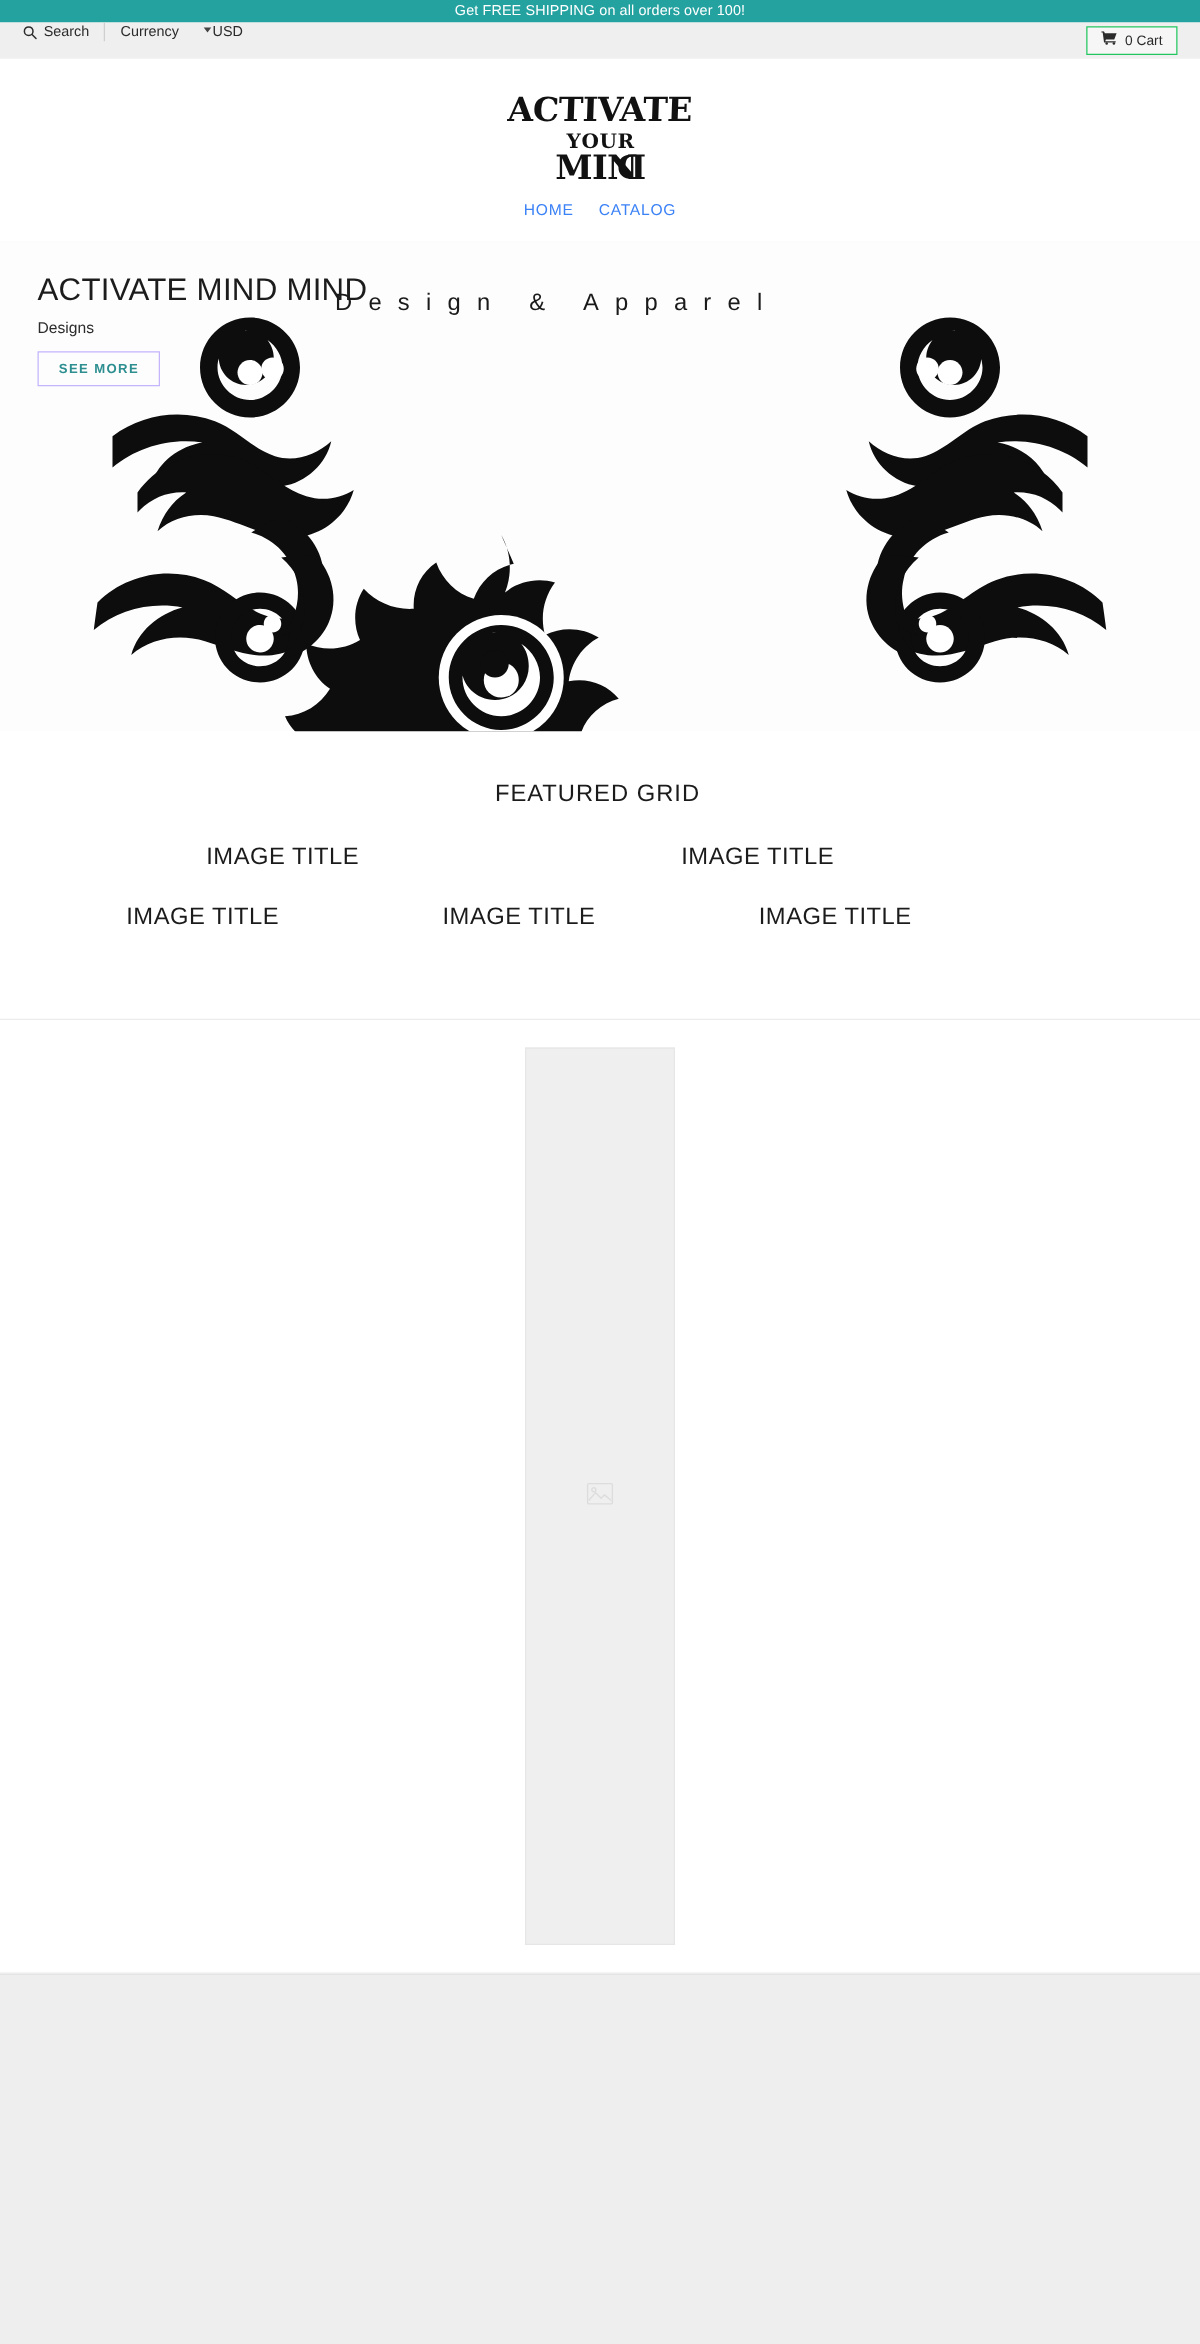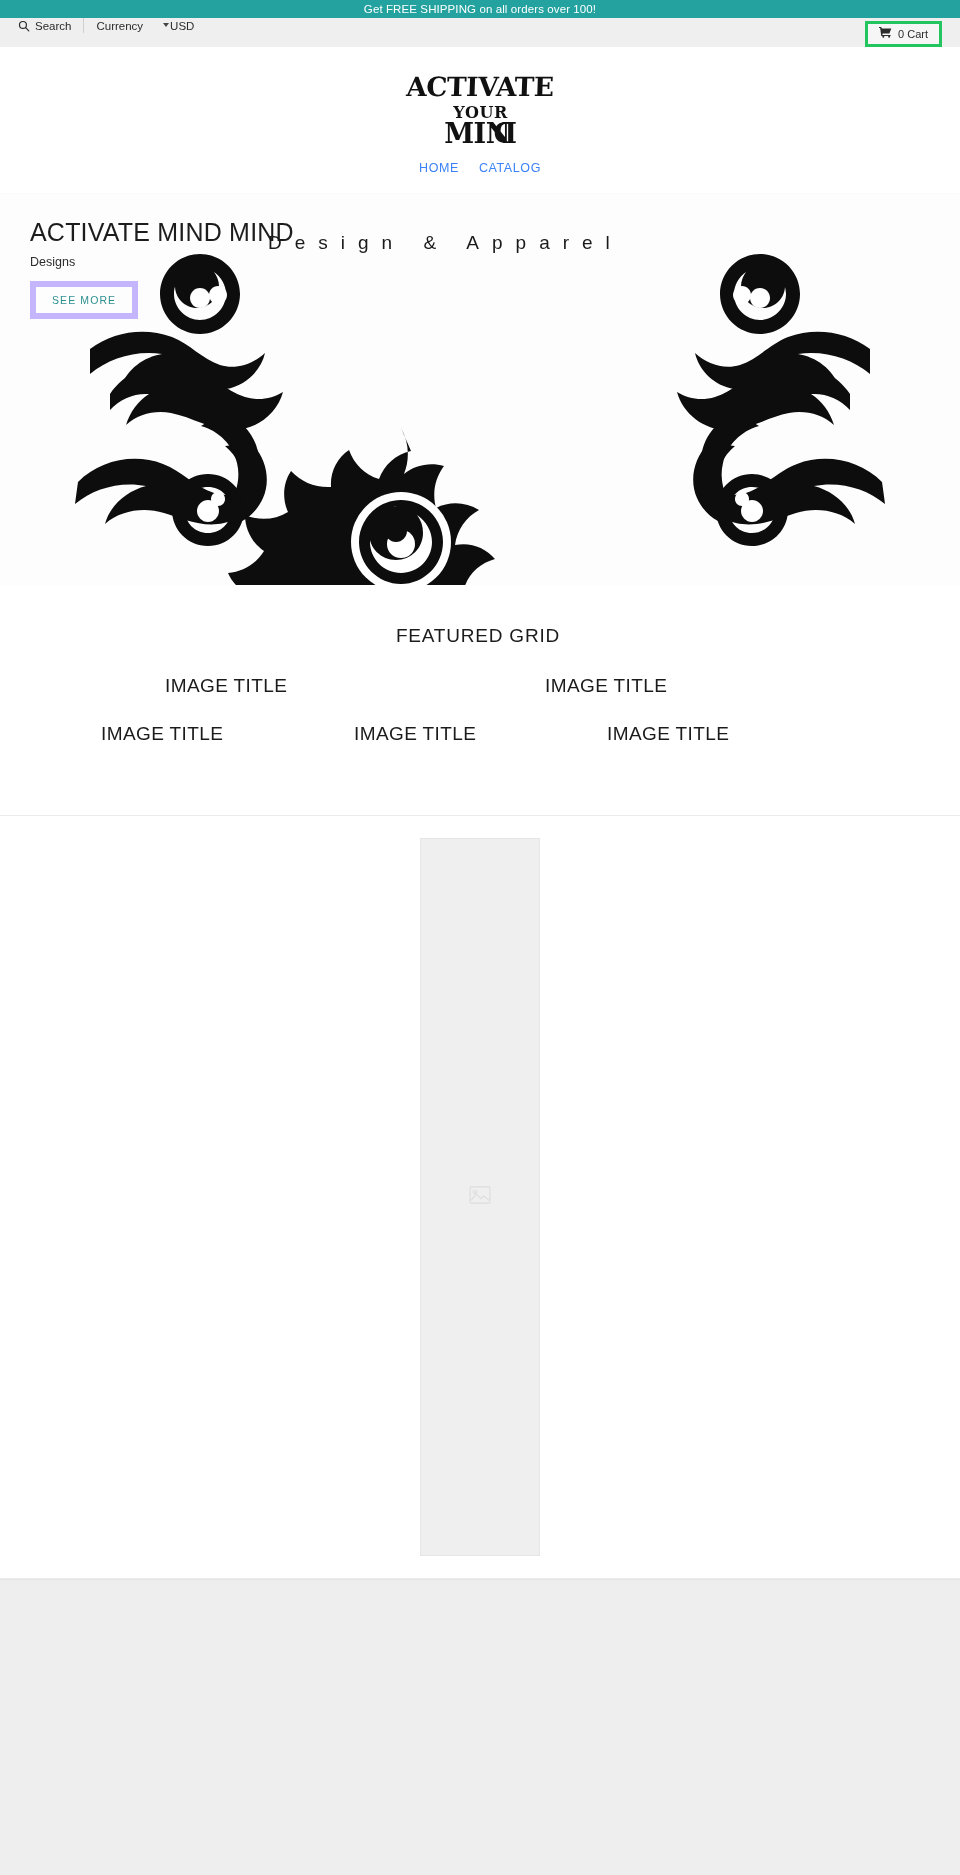--- a/index.html
+++ b/index.html
@@ -59,21 +59,21 @@
     border-right: 3px solid transparent;
     border-top: 4px solid #444;
     display:inline-block;
     position: relative;
     top: -3px;
     margin-right: 1px;
   }
   .cart-btn {
     position: absolute; right: 18px; top: 3px;
     display: flex; align-items: center; gap: 6px;
-    border: 3px solid #22c55e;
+    border: 1px solid #22c55e;
     background: #f6f6f6;
     font-size: 11px;
     color: #2b2b2b;
     padding: 3px 11px;
     cursor: pointer;
     font-family: inherit;
     line-height: 1.3;
   }
 
   
@@ -123,26 +123,26 @@
     line-height: 1.1;
   }
   .hero-sub {
     font-size: 12.5px;
     color: #2c2c2c;
     margin: 8px 0 0 0;
   }
   .hero-btn {
     display: inline-block;
     margin-top: 12px;
-    border: 6px solid #c4b5fd;
+    border: 1px solid #c4b5fd;
     color: #2e8f90;
     background: transparent;
     font-size: 10.5px;
     letter-spacing: 1.1px;
-    font-weight: 400;
+    font-weight: 700;
     padding: 7px 16px;
     cursor: pointer;
     font-family: inherit;
   }
   .hero-wordmark {
     position: absolute;
     left: 268px; top: 38px;
     font-size: 19px;
     letter-spacing: 13px;
     color: #1a1a1a;

